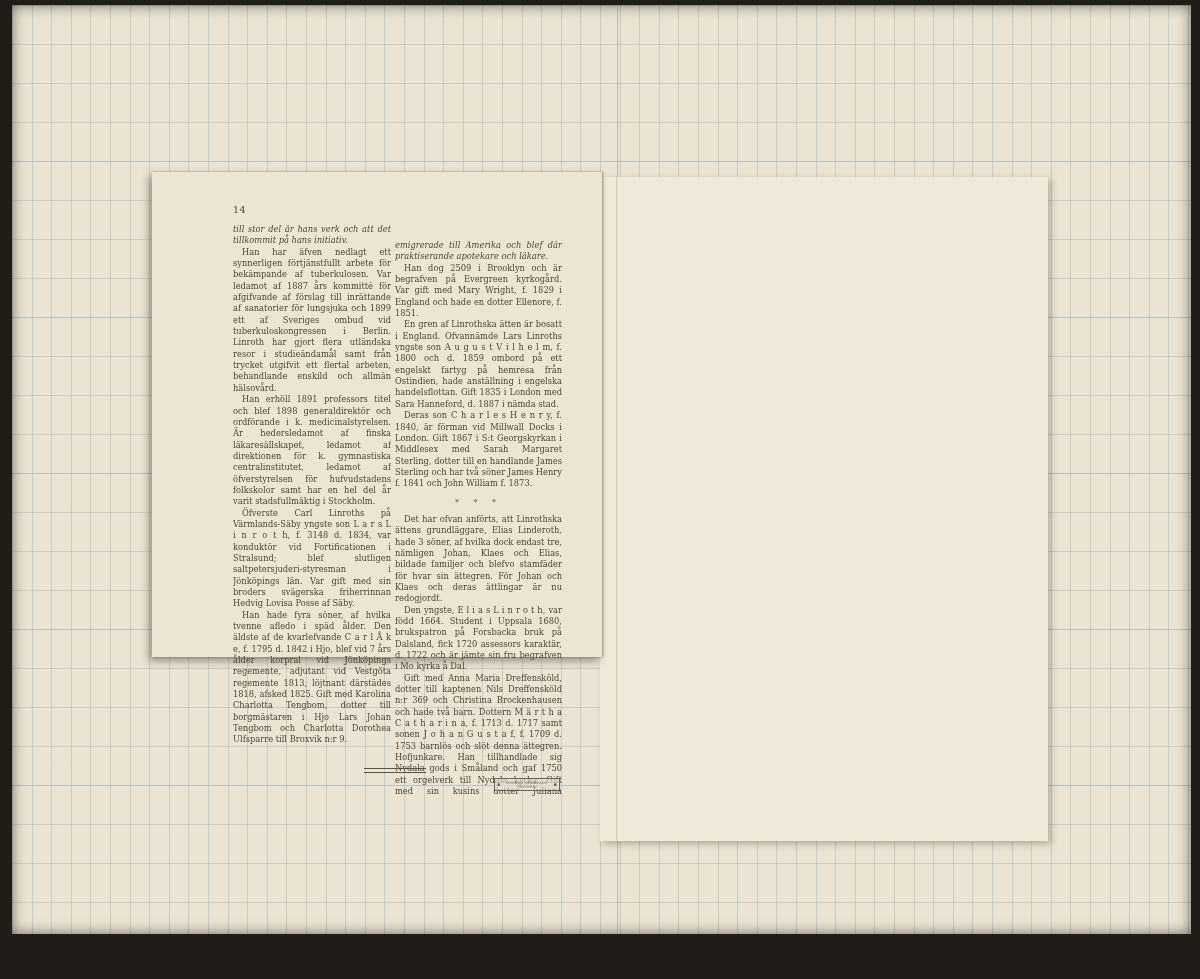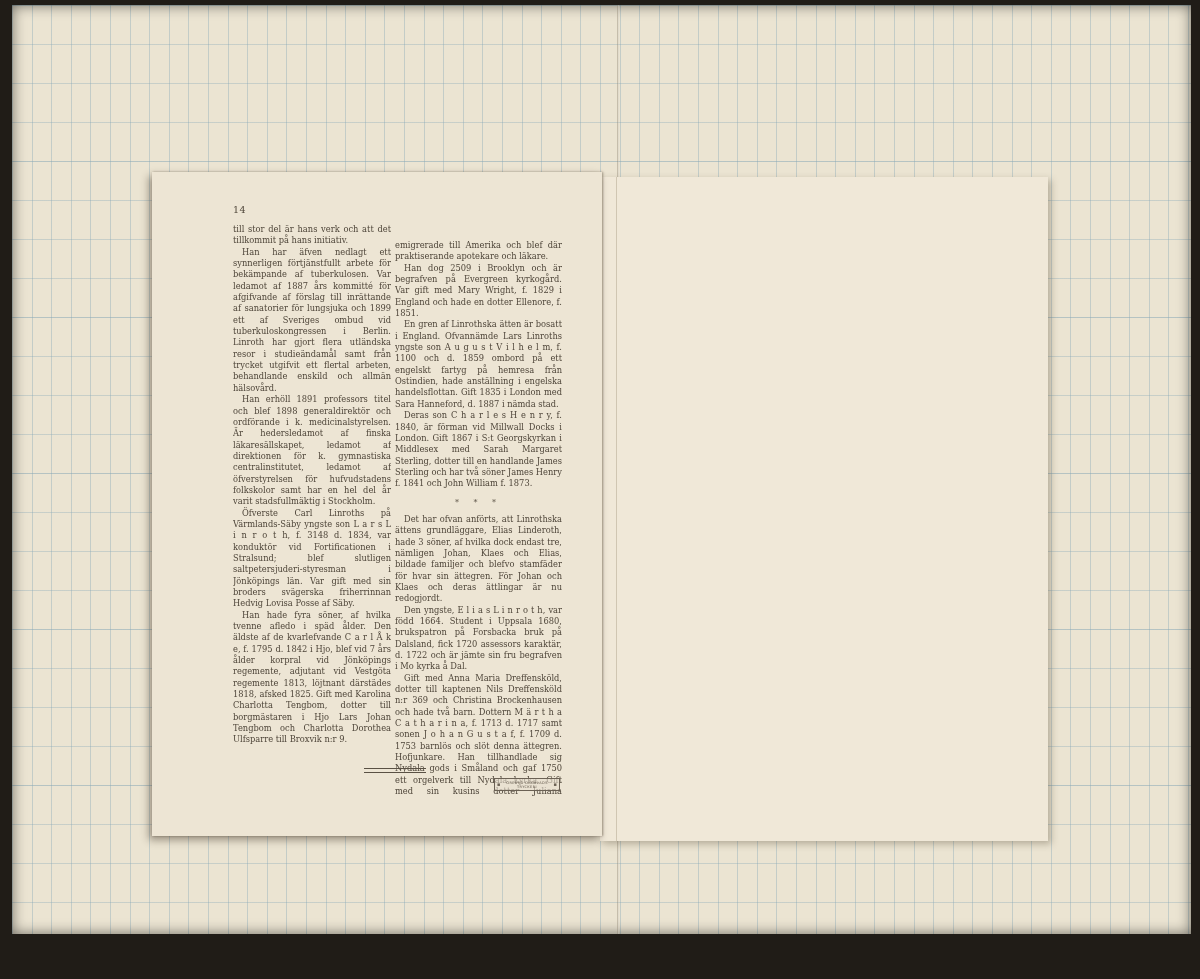--- a/index.html
+++ b/index.html
@@ -33,37 +33,37 @@
     position:absolute;left:600px;top:177px;width:448px;height:664px;
     background:#f0e8d8;
     box-shadow:3px 3px 7px rgba(80,68,48,0.35);
   }
   .blank-page-fold{
     position:absolute;left:16px;top:0;width:1px;height:100%;
     background:rgba(150,135,110,0.35);
   }
   
   .text-page{
-    position:absolute;left:152px;top:172px;width:450px;height:664px;
+    position:absolute;left:152px;top:172px;width:450px;height:485px;
     background:#ede5d4;
     box-shadow:-3px 4px 8px rgba(55,45,30,0.45), 1px 0 2px rgba(90,78,58,0.5);
   }
   .page-number{
     position:absolute;left:81px;top:32px;
     font-size:9.5px;color:#4e4539;letter-spacing:0.5px;
   }
   .col{
     position:absolute;top:52px;height:556px;overflow:hidden;
     font-size:8.3px;line-height:11.35px;color:#4e4539;
     text-align:justify;
   }
   .col-left{left:81px;width:158px;}
   .col-right{left:243px;width:167px;margin-top:16px;}
   .col p{margin:0;text-indent:9px;}
-  .flush-first p:first-child{text-indent:0;}
+  .flush-first p:first-child{text-indent:0;font-style:italic;}
   .stars-separator{
     text-align:center;text-indent:0 !important;
     font-size:8px;letter-spacing:6px;color:#4e4539;
     margin:7px 0 6px 0 !important;
   }
   .end-rule{
     position:absolute;left:212px;top:596px;width:62px;height:3px;
     border-top:1px solid #5a5144;border-bottom:1px solid #5a5144;
   }
   .printer-stamp{
@@ -100,21 +100,21 @@
       <p>Han har äfven nedlagt ett synnerligen förtjänstfullt arbete för bekämpande af tuberkulosen. Var ledamot af 1887 års kommitté för afgifvande af förslag till inrättande af sanatorier för lungsjuka och 1899 ett af Sveriges ombud vid tuberkuloskongressen i Berlin. Linroth har gjort flera utländska resor i studieändamål samt från trycket utgifvit ett flertal arbeten, behandlande enskild och allmän hälsovård.</p>
       <p>Han erhöll 1891 professors titel och blef 1898 generaldirektör och ordförande i k. medicinalstyrelsen. Är hedersledamot af finska läkaresällskapet, ledamot af direktionen för k. gymnastiska centralinstitutet, ledamot af öfverstyrelsen för hufvudstadens folkskolor samt har en hel del år varit stadsfullmäktig i Stockholm.</p>
       <p>Öfverste Carl Linroths på Värmlands-Säby yngste son L a r s  L i n r o t h, f. 3148 d. 1834, var konduktör vid Fortificationen i Stralsund; blef slutligen saltpetersjuderi-styresman i Jönköpings län. Var gift med sin broders svägerska friherrinnan Hedvig Lovisa Posse af Säby.</p>
       <p>Han hade fyra söner, af hvilka tvenne afledo i späd ålder. Den äldste af de kvarlefvande C a r l  Å k e, f. 1795 d. 1842 i Hjo, blef vid 7 års ålder korpral vid Jönköpings regemente, adjutant vid Vestgöta regemente 1813, löjtnant därstädes 1818, afsked 1825. Gift med Karolina Charlotta Tengbom, dotter till borgmästaren i Hjo Lars Johan Tengbom och Charlotta Dorothea Ulfsparre till Broxvik n:r 9.</p>
     </div>
 
   <div class="col col-right">
     <div class="flush-first">
         <p>emigrerade till Amerika och blef där praktiserande apotekare och läkare.</p>
         <p>Han dog 2509 i Brooklyn och är begrafven på Evergreen kyrkogård. Var gift med Mary Wright, f. 1829 i England och hade en dotter Ellenore, f. 1851.</p>
-        <p>En gren af Linrothska ätten är bosatt i England. Ofvannämde Lars Linroths yngste son A u g u s t  V i l h e l m, f. 1100 och d. 1859 ombord på ett engelskt fartyg på hemresa från Ostindien, hade anställning i engelska handelsflottan. Gift 1835 i London med Sara Hanneford, d. 1887 i nämda stad.</p>
+        <p>En gren af Linrothska ätten är bosatt i England. Ofvannämde Lars Linroths yngste son A u g u s t  V i l h e l m, f. 1800 och d. 1859 ombord på ett engelskt fartyg på hemresa från Ostindien, hade anställning i engelska handelsflottan. Gift 1835 i London med Sara Hanneford, d. 1887 i nämda stad.</p>
         <p>Deras son C h a r l e s  H e n r y, f. 1840, är förman vid Millwall Docks i London. Gift 1867 i S:t Georgskyrkan i Middlesex med Sarah Margaret Sterling, dotter till en handlande James Sterling och har två söner James Henry f. 1841 och John William f. 1873.</p>
       </div>
     <p class="stars-separator">* * *</p>
     <div>
         <p>Det har ofvan anförts, att Linrothska ättens grundläggare, Elias Linderoth, hade 3 söner, af hvilka dock endast tre, nämligen Johan, Klaes och Elias, bildade familjer och blefvo stamfäder för hvar sin ättegren. För Johan och Klaes och deras ättlingar är nu redogjordt.</p>
         <p>Den yngste, E l i a s  L i n r o t h, var född 1664. Student i Uppsala 1680, brukspatron på Forsbacka bruk på Dalsland, fick 1720 assessors karaktär, d. 1722 och är jämte sin fru begrafven i Mo kyrka å Dal.</p>
         <p>Gift med Anna Maria Dreffensköld, dotter till kaptenen Nils Dreffensköld n:r 369 och Christina Brockenhausen och hade två barn. Dottern M ä r t h a  C a t h a r i n a, f. 1713 d. 1717 samt sonen J o h a n  G u s t a f, f. 1709 d. 1753 barnlös och slöt denna ättegren. Hofjunkare. Han tillhandlade sig Nydala gods i Småland och gaf 1750 ett orgelverk till Nydala kyrka. Gift med sin kusins dotter Juliana Constantia Simzon, dotter till ryttmästaren Erik Simzon n:r 1526 och Anna Maria Linroth n:r 1222 samt omgift med riksrådet och kanslipresidenten grefve Carl Gustaf Löwenhjelm.</p>
       </div>
   </div>
 

